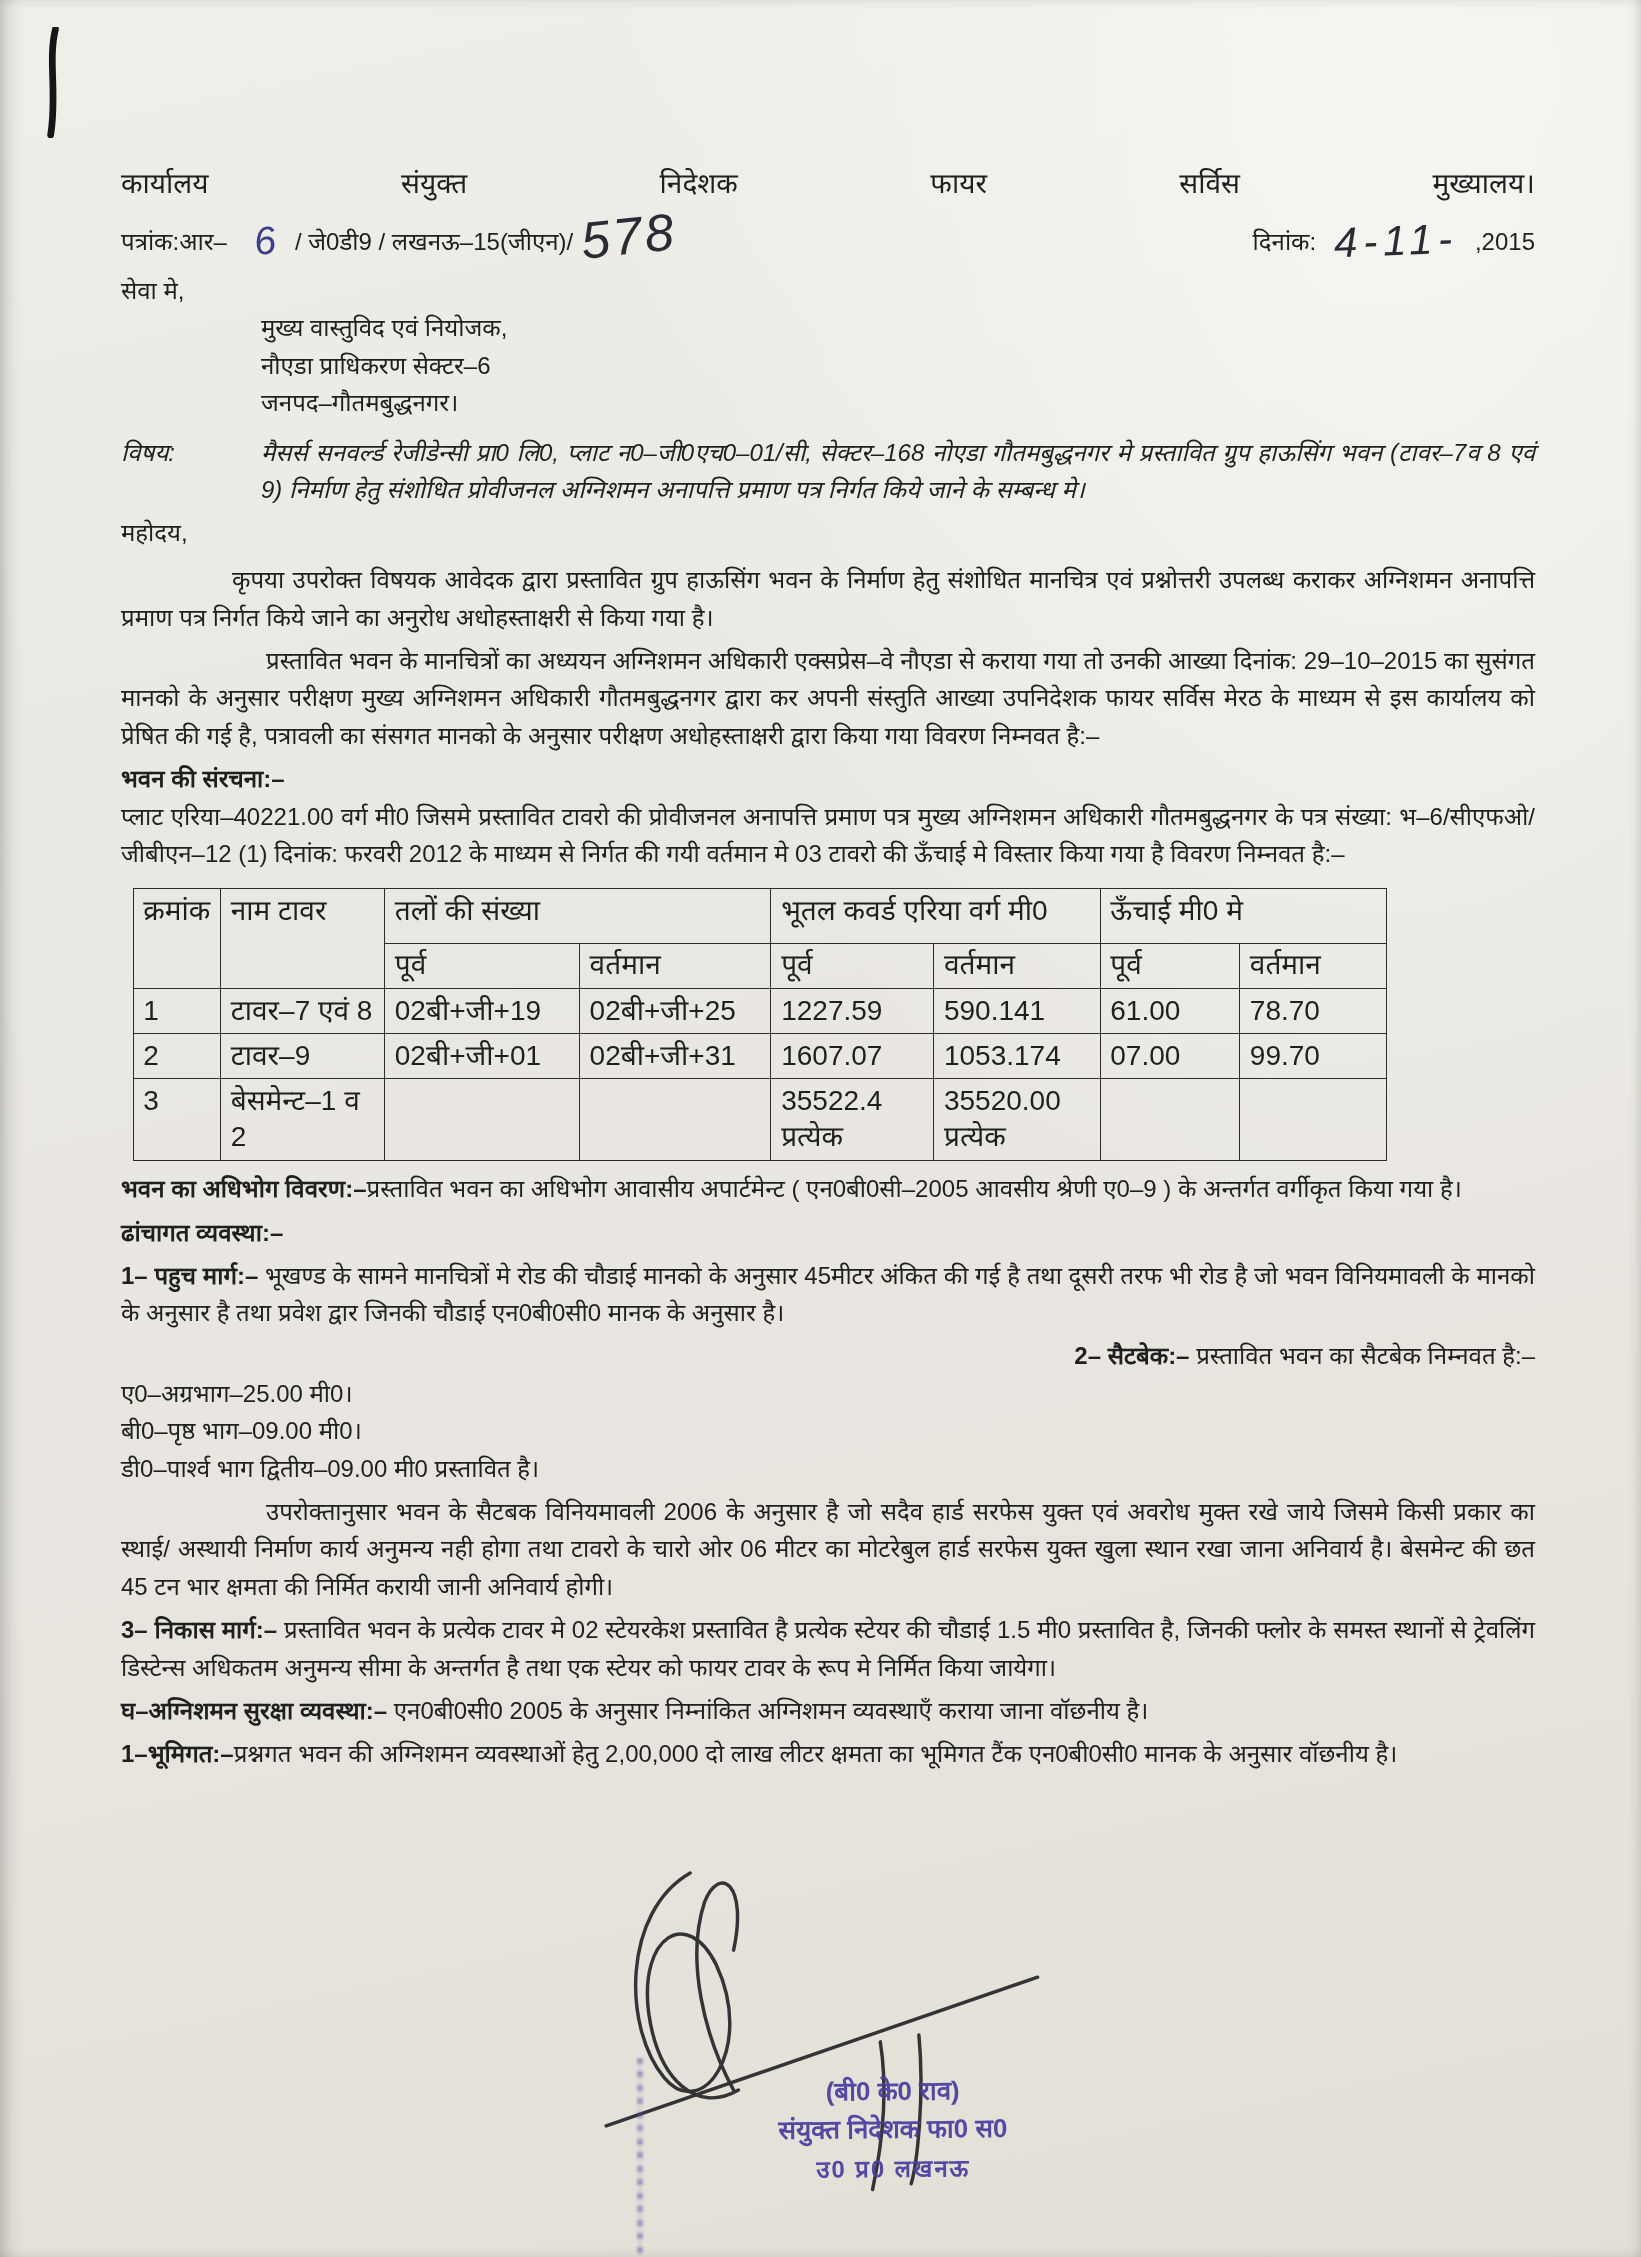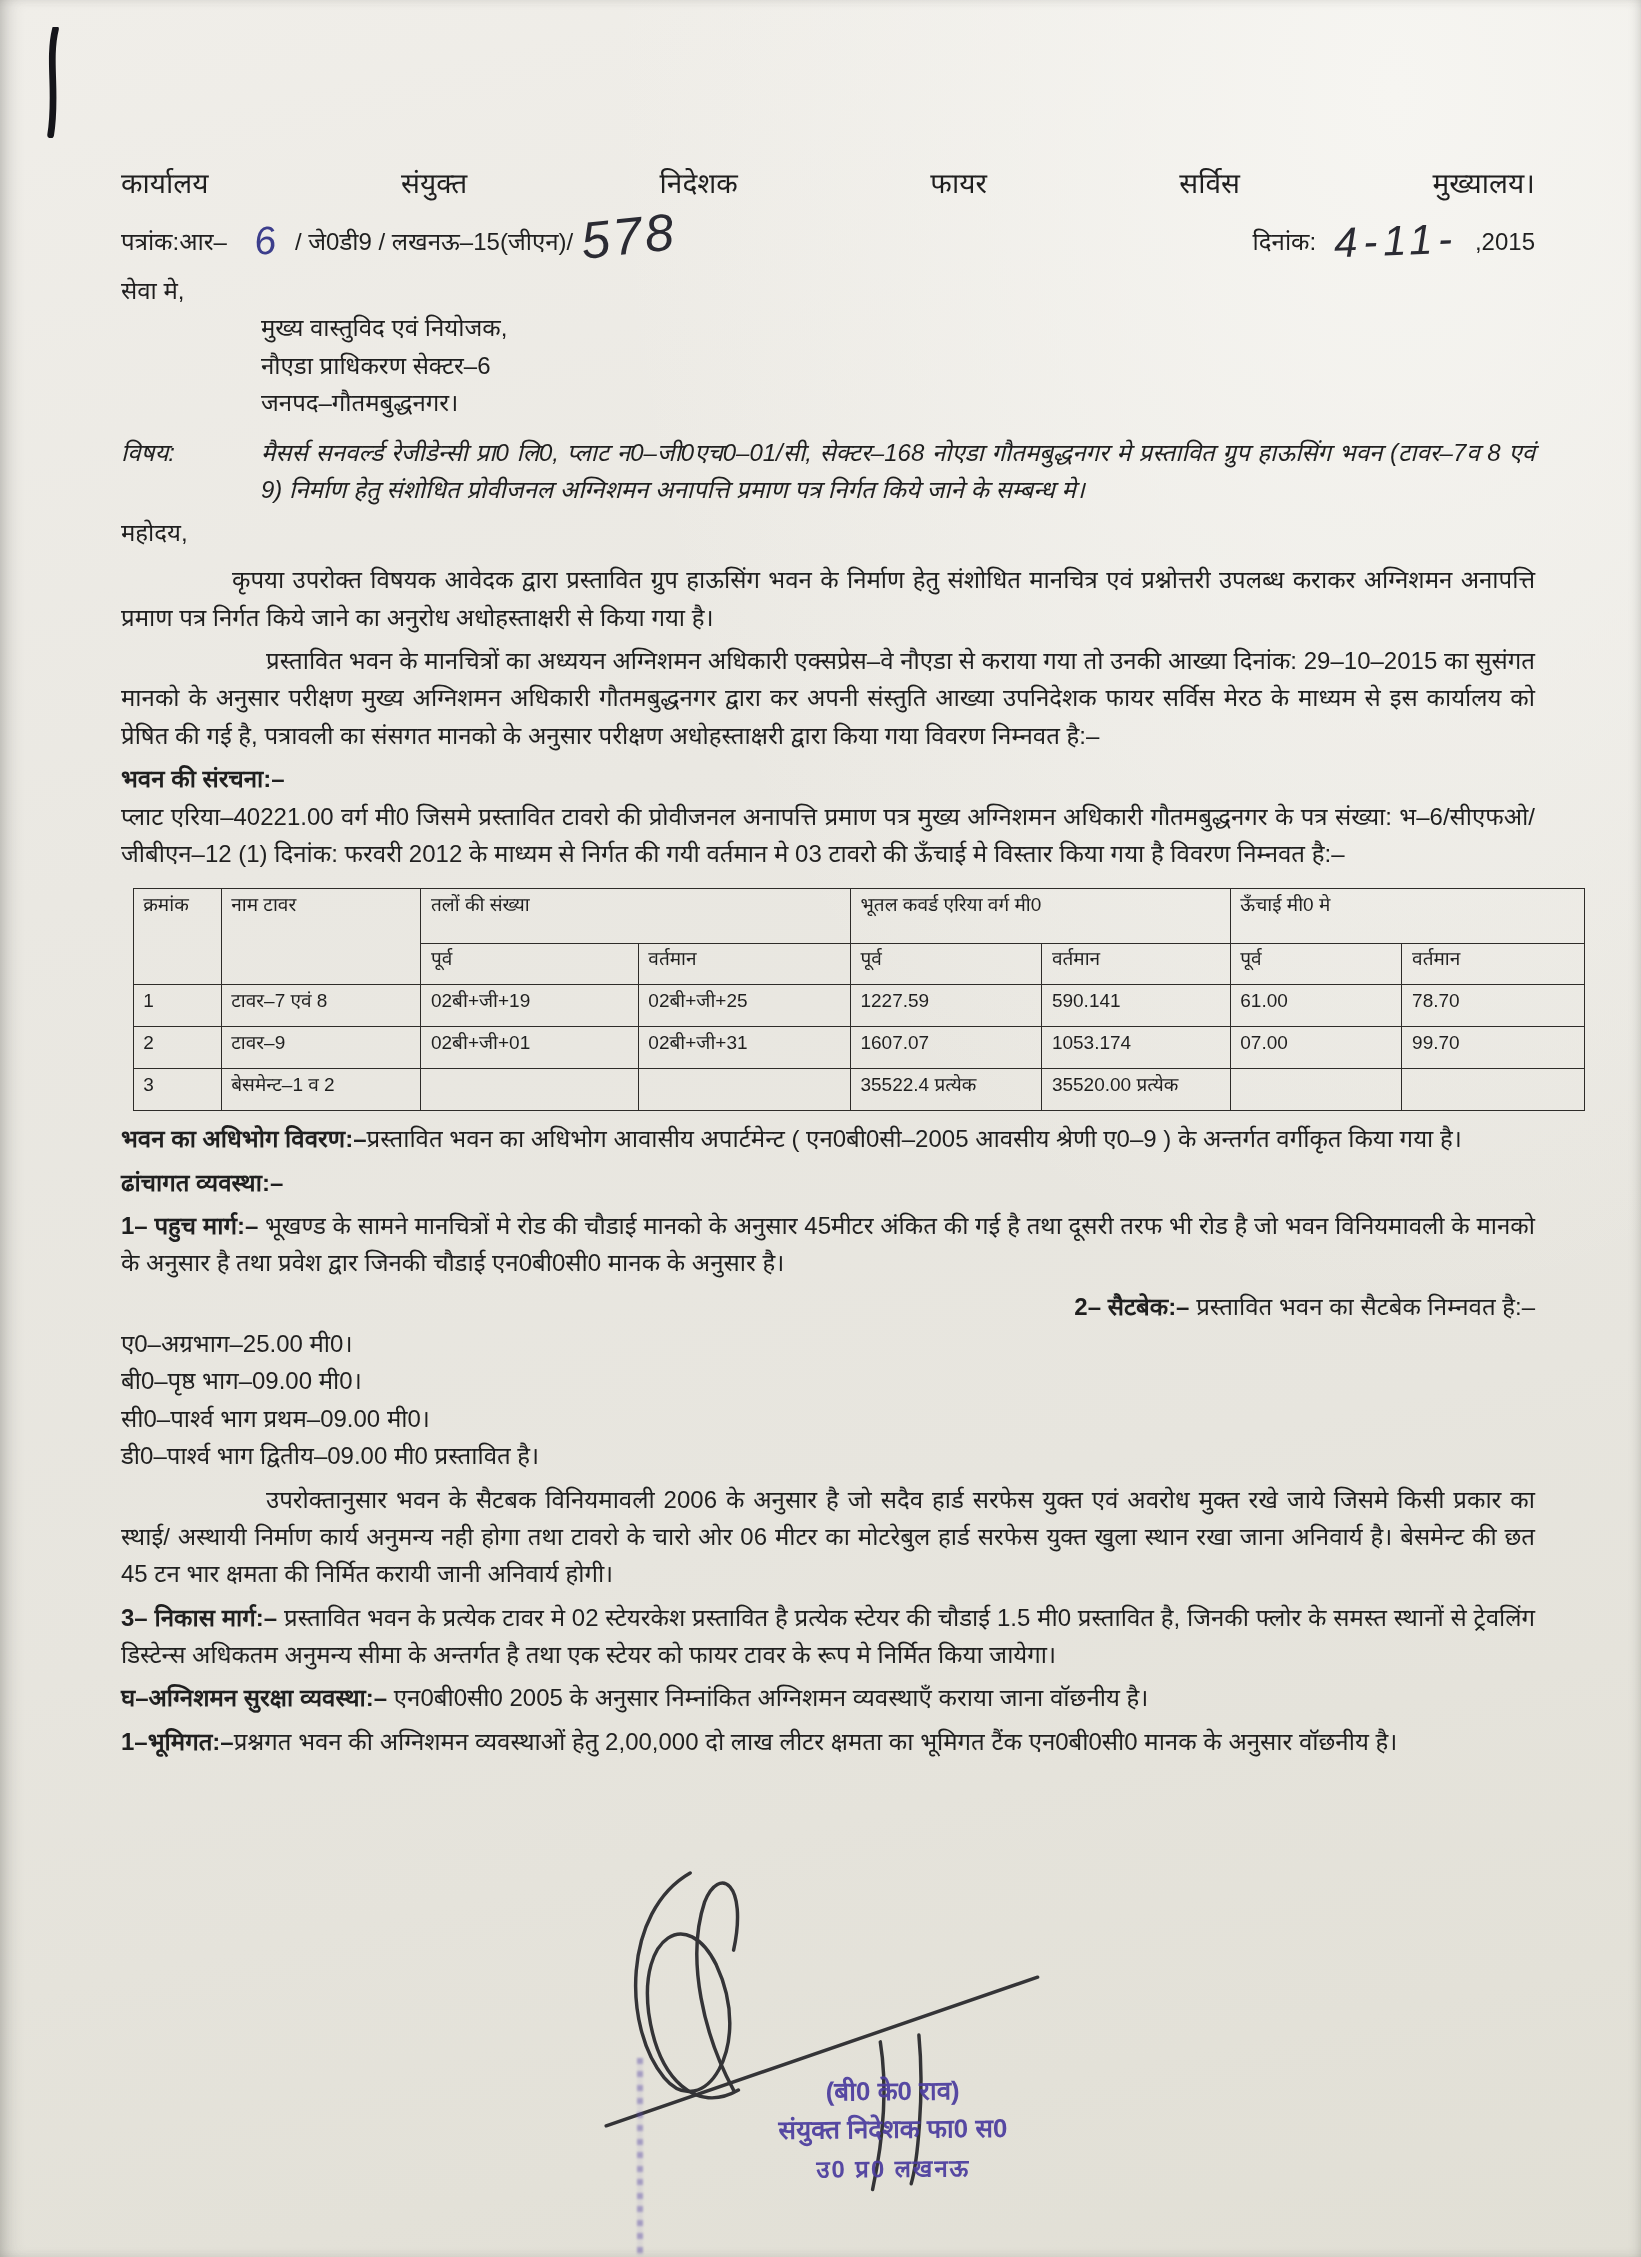--- a/index.html
+++ b/index.html
@@ -30,22 +30,22 @@
   .spacer{flex:1;}
   .addr{margin-left:140px; text-align:left;}
   .labelrow{display:flex; margin-top:12px;font-style:italic;}
   .labelrow .lab{flex:0 0 140px; text-align:left;}
   .labelrow .val{flex:1;}
   .indent1{text-indent:111px;}
   .indent2{text-indent:145px;}
   .gap-s{margin-top:5.8px;}
   .gap-m{margin-top:9.7px;}
   table.towers{
-    border-collapse:collapse; margin:15.4px 0 9.7px 11.6px; width:1452px;
-    font-size:19px; line-height:1.3; text-align:left;
+    border-collapse:collapse; margin:15.4px 0 9.7px 11.6px; width:1254px;
+    font-size:28px; line-height:1.3; text-align:left;
   }
   table.towers td, table.towers th{
     border:1.9px solid #2e2c29; padding:3.9px 9.7px; font-weight:normal;
     text-align:left; vertical-align:top;
   }
   table.towers tr.h1 th{height:46px;}
   table.towers tr.h2 th{height:33px;}
   table.towers td{height:33px;}
   td.c{text-align:left; padding-left:17.4px;}
   .sig-svg{position:absolute; left:444px; top:1844px;}
@@ -186,21 +186,20 @@
       <span class="bold">1– पहुच मार्ग:–</span>
       <span>भूखण्ड के सामने मानचित्रों मे रोड की चौडाई मानको के अनुसार 45मीटर अंकित की गई है तथा दूसरी तरफ भी रोड है जो भवन विनियमावली के मानको के अनुसार है तथा प्रवेश द्वार जिनकी चौडाई एन0बी0सी0 मानक के अनुसार है।</span>
     </p>
 
     <p class="gap-s" style="text-align:right;">
       <span class="bold">2– सैटबेक:–</span>
       <span>प्रस्तावित भवन का सैटबेक निम्नवत है:–</span>
     </p>
     <p style="text-align:left;">ए0–अग्रभाग–25.00 मी0।</p>
     <p style="text-align:left;">बी0–पृष्ठ भाग–09.00 मी0।</p>
-    <p style="text-align:left;">सी0–पार्श्व भाग प्रथम–09.00 मी0।</p>
     <p style="text-align:left;">डी0–पार्श्व भाग द्वितीय–09.00 मी0 प्रस्तावित है।</p>
 
     <p class="indent2 gap-s">उपरोक्तानुसार भवन के सैटबक विनियमावली 2006 के अनुसार है जो सदैव हार्ड सरफेस युक्त एवं अवरोध मुक्त रखे जाये जिसमे किसी प्रकार का स्थाई/ अस्थायी निर्माण कार्य अनुमन्य नही होगा तथा टावरो के चारो ओर 06 मीटर का मोटरेबुल हार्ड सरफेस युक्त खुला स्थान रखा जाना अनिवार्य है। बेसमेन्ट की छत 45 टन भार क्षमता की निर्मित करायी जानी अनिवार्य होगी।</p>
 
     <p class="gap-s">
       <span class="bold">3– निकास मार्ग:–</span>
       <span>प्रस्तावित भवन के प्रत्येक टावर मे 02 स्टेयरकेश प्रस्तावित है प्रत्येक स्टेयर की चौडाई 1.5 मी0 प्रस्तावित है, जिनकी फ्लोर के समस्त स्थानों से ट्रेवलिंग डिस्टेन्स अधिकतम अनुमन्य सीमा के अन्तर्गत है तथा एक स्टेयर को फायर टावर के रूप मे निर्मित किया जायेगा।</span>
     </p>
 
 

